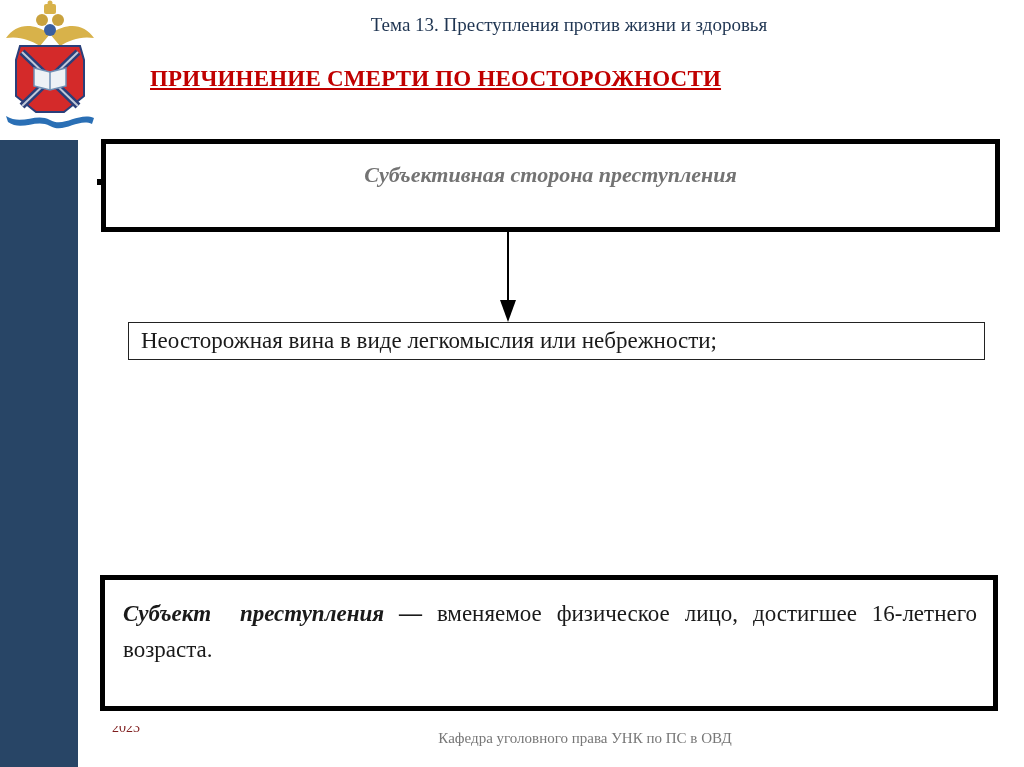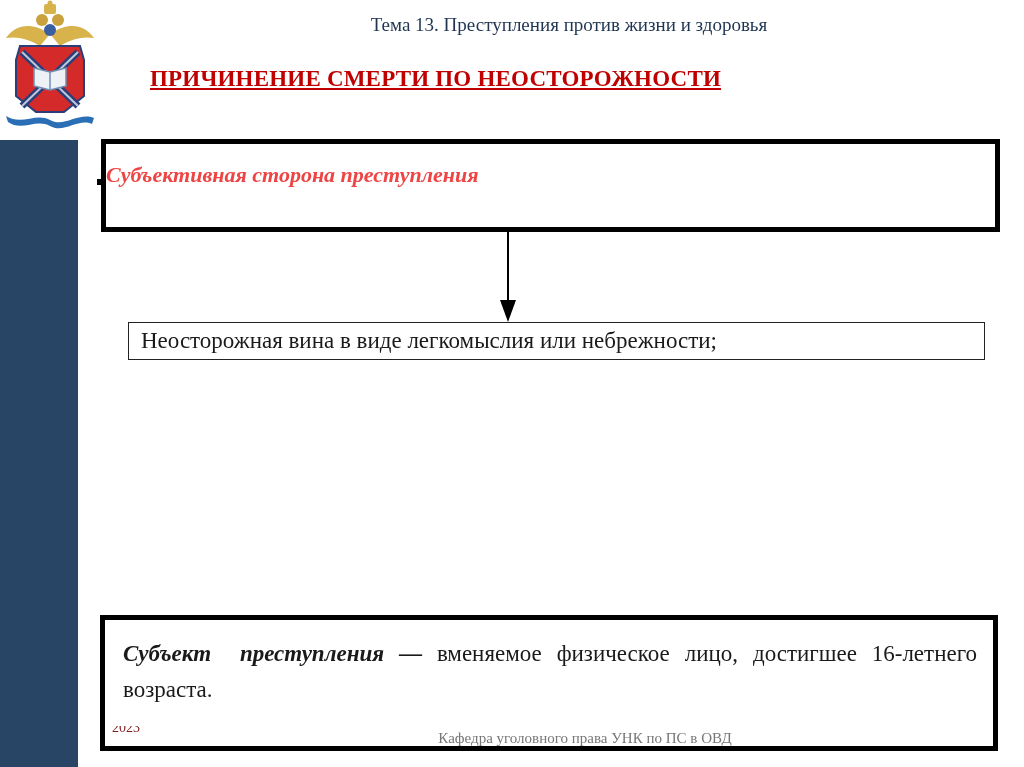--- a/index.html
+++ b/index.html
@@ -61,25 +61,25 @@
       width: 889px;
       height: 83px;
       border: 5px solid #000;
       background: #fff;
     }
     .box-top .label {
       position: absolute;
       left: 0;
       right: 0;
       top: 18px;
-      text-align: left;
+      text-align: center;
       font-style: italic;
       font-weight: bold;
       font-size: 22px;
-      color: #ef4444;
+      color: #737373;
     }
     .tick-mark {
       position: absolute;
       left: 97px;
       top: 179px;
       width: 5px;
       height: 6px;
       background: #000;
     }
     .arrow-line {
@@ -125,21 +125,20 @@
       text-align: justify;
     }
     .box-bottom {
       position: absolute;
       left: 100px;
       top: 575px;
       width: 888px;
       height: 126px;
       border: 5px solid #000;
       background: #fff;
-      margin-top: 40px;
     }
     .box-bottom .text {
       position: absolute;
       left: 18px;
       right: 16px;
       top: 16px;
       font-size: 23px;
       line-height: 36px;
       text-align: justify;
       color: #1a1a1a;

